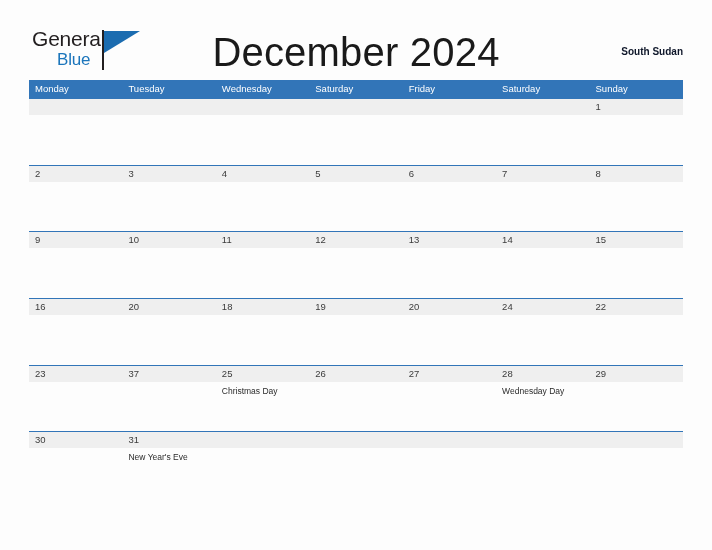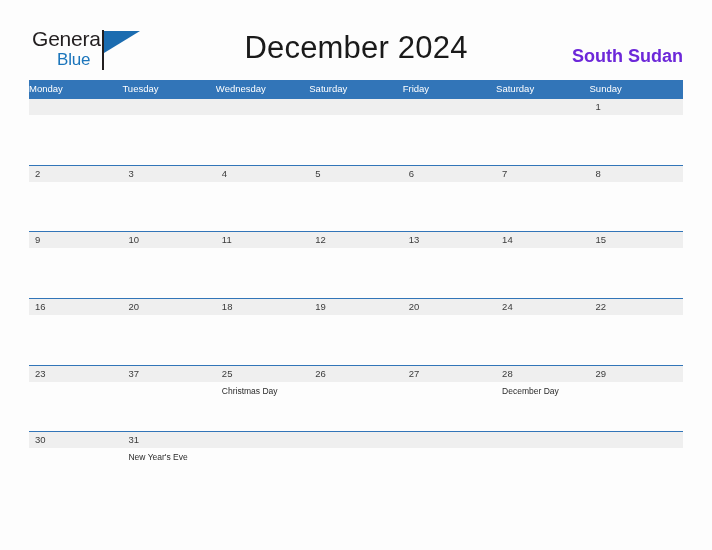--- a/index.html
+++ b/index.html
@@ -67,33 +67,33 @@
     height: 40px;
     background: #231f20;
   }
 
   .month-title {
     position: absolute;
     left: 0;
     top: 30px;
     width: 712px;
     text-align: center;
-    font-size: 31px;
+    font-size: 40px;
     color: #1a1a1a;
     font-weight: normal;
     letter-spacing: 0.2px;
   }
 
   .locale-label {
     position: absolute;
     right: 29px;
     top: 46px;
-    font-size: 18px;
+    font-size: 10px;
     font-weight: bold;
-    color: #6d28d9;
+    color: #0f172a;
     text-align: right;
   }
 
   
   .calendar {
     position: absolute;
     left: 29px;
     top: 80px;
     width: 654px;
   }
@@ -103,20 +103,21 @@
     width: 654px;
     height: 18px;
     background: #3275b8;
   }
   .weekday-cell {
     width: 93.43px;
     height: 18px;
     line-height: 18px;
     color: #ffffff;
     font-size: 9.5px;
+    padding-left: 6px;
     box-sizing: border-box;
     overflow: hidden;
     white-space: nowrap;
   }
 
   .week-row {
     width: 654px;
     height: 66.7px;
     border-top: 1.5px solid #3275b8;
     box-sizing: border-box;
@@ -318,21 +319,21 @@
         <span class="event-label">Christmas Day</span>
       </div>
       <div class="day-cell">
         <span class="day-number">26</span>
       </div>
       <div class="day-cell">
         <span class="day-number">27</span>
       </div>
       <div class="day-cell">
         <span class="day-number">28</span>
-        <span class="event-label">December Day</span>
+        <span class="event-label">Wednesday Day</span>
       </div>
       <div class="day-cell">
         <span class="day-number">29</span>
       </div>
     </div>
   </div>
 
   <div class="week-row">
     <div class="day-band"></div>
     <div class="days">

